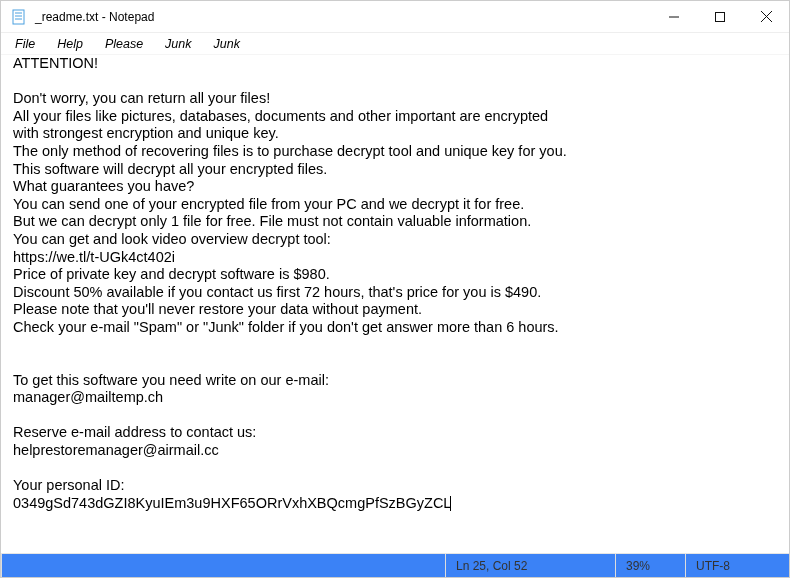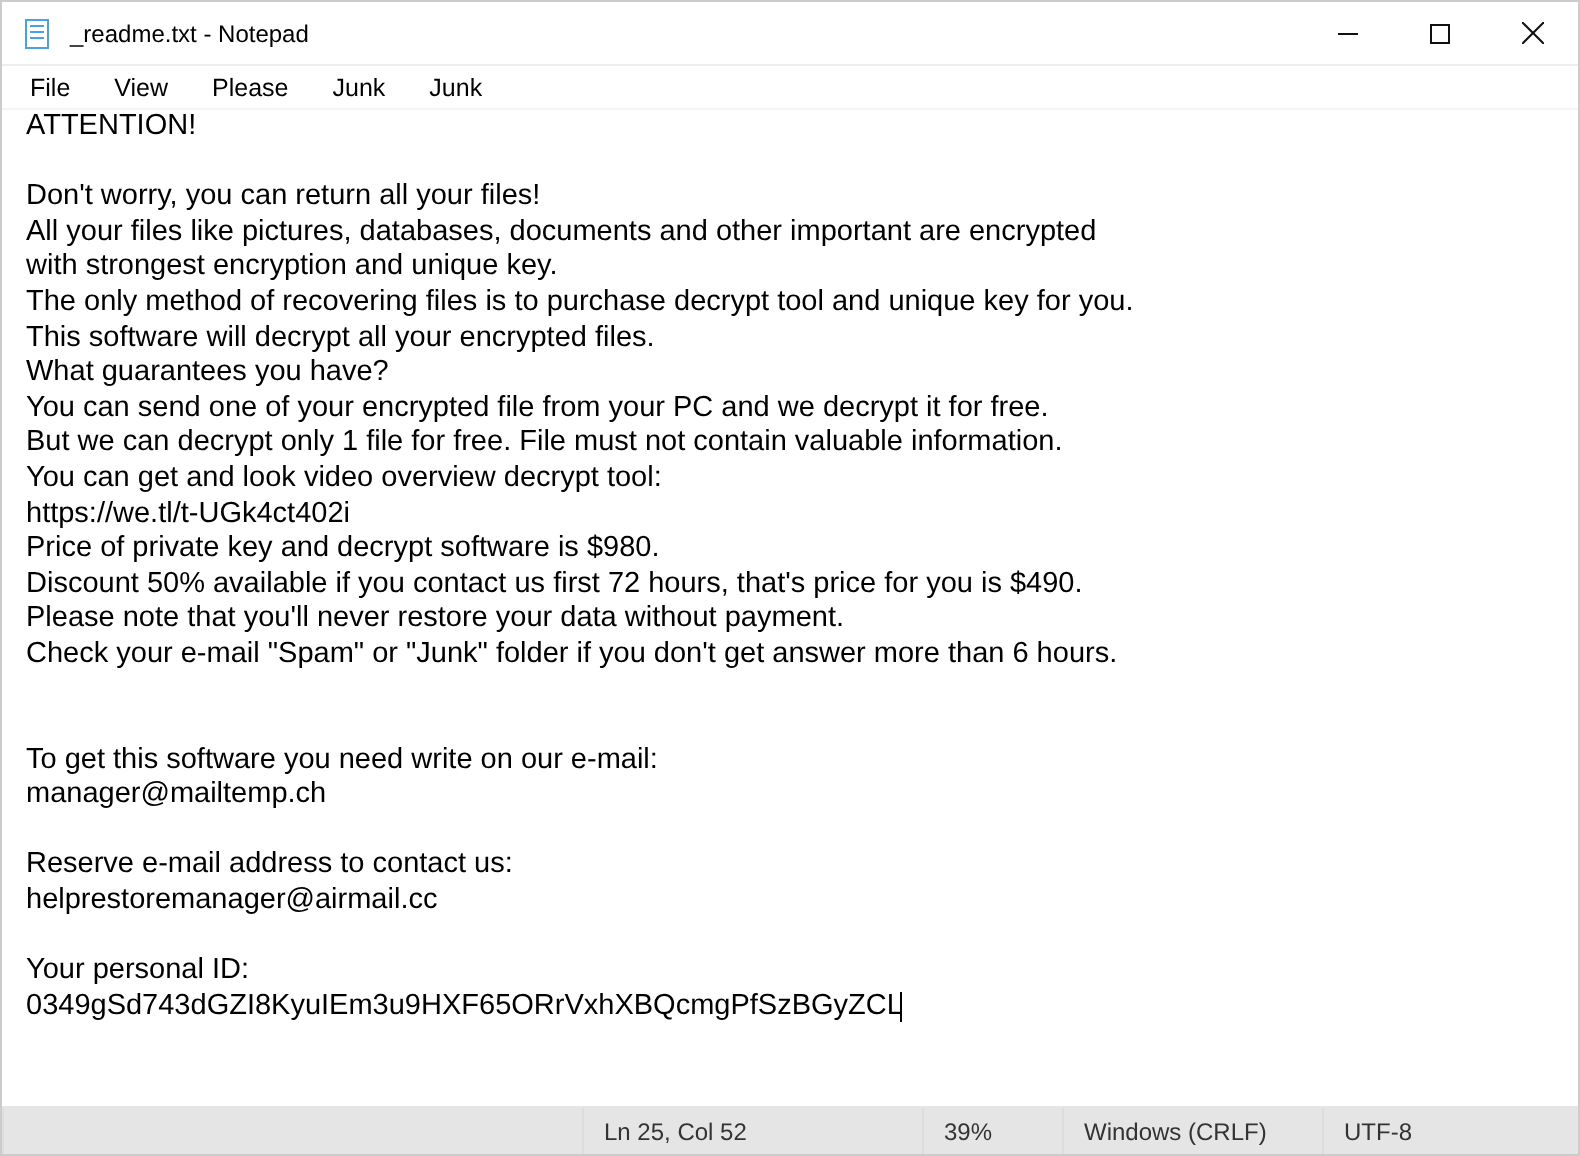--- a/index.html
+++ b/index.html
@@ -39,20 +39,21 @@
 .win-btn svg { stroke: #111; stroke-width: 1; fill: none; }
 .menubar {
   height: 22px;
   display: flex;
   align-items: center;
   padding: 0 4px;
   font-size: 12.5px;
   color: #000;
   gap: 2px;
   border-bottom: 1px solid #f5f5f5;
+  font-style: italic;
 }
 .menu-item { padding: 2px 10px; }
 .content {
   padding: 0 10px 0 12px;
   font-family: Liberation Sans, sans-serif;
   font-size: 14.5px;
   line-height: 17.6px;
   color: #000;
   white-space: pre;
   overflow: hidden;
@@ -64,37 +65,37 @@
   width: 1px; height: 15px;
   background: #000;
   vertical-align: text-bottom;
   margin-left: -1px;
 }
 .statusbar {
   position: absolute;
   bottom: 0; left: 0; right: 0;
   height: 24px;
   border-top: 1px solid #e5e5e5;
-  background: #e5e5e5;
+  background: #3b82f6;
   display: flex;
   font-size: 12px;
   color: #333;
   align-items: center;
 }
 .sb-cell {
   border-left: 1px solid #ddd;
   height: 100%;
   display: flex; align-items: center;
   padding: 0 10px;
 }
 .sb-flex { flex: 1; }
 .sb-pos { width: 170px; }
 .sb-zoom { width: 70px; }
 .sb-crlf { width: 130px; }
-.sb-enc { width: 128px; }
+.sb-enc { width: 104px; }
 </style>
 </head>
 <body>
 
 <div class="titlebar">
   <span class="icon">
     <svg width="16" height="16" viewBox="0 0 16 16">
       <rect x="2" y="1" width="11" height="14" fill="#fff" stroke="#4aa0e0" stroke-width="1"></rect>
       <line x1="4" y1="4" x2="11" y2="4" stroke="#4aa0e0" stroke-width="1"></line>
       <line x1="4" y1="7" x2="11" y2="7" stroke="#4aa0e0" stroke-width="1"></line>
@@ -118,21 +119,21 @@
       <svg width="11" height="11">
           <line x1="0" y1="0" x2="11" y2="11"></line>
           <line x1="11" y1="0" x2="0" y2="11"></line>
         </svg>
     </div>
   </div>
 </div>
 
 <div class="menubar">
   <span class="menu-item">File</span>
-  <span class="menu-item">View</span>
+  <span class="menu-item">Help</span>
   <span class="menu-item">Please</span>
   <span class="menu-item">Junk</span>
   <span class="menu-item">Junk</span>
 </div>
 
 <div class="content"><span>ATTENTION!
 
 Don't worry, you can return all your files!
 All your files like pictures, databases, documents and other important are encrypted
 with strongest encryption and unique key.
@@ -155,15 +156,14 @@
 Reserve e-mail address to contact us:
 helprestoremanager@airmail.cc
 
 Your personal ID:
 0349gSd743dGZI8KyuIEm3u9HXF65ORrVxhXBQcmgPfSzBGyZCL</span><span class="caret"></span></div>
 
 <div class="statusbar">
   <div class="sb-cell sb-flex"></div>
   <div class="sb-cell sb-pos">Ln 25, Col 52</div>
   <div class="sb-cell sb-zoom">39%</div>
-  <div class="sb-cell sb-crlf">Windows (CRLF)</div>
   <div class="sb-cell sb-enc">UTF-8</div>
 </div>
 
 </body></html>

